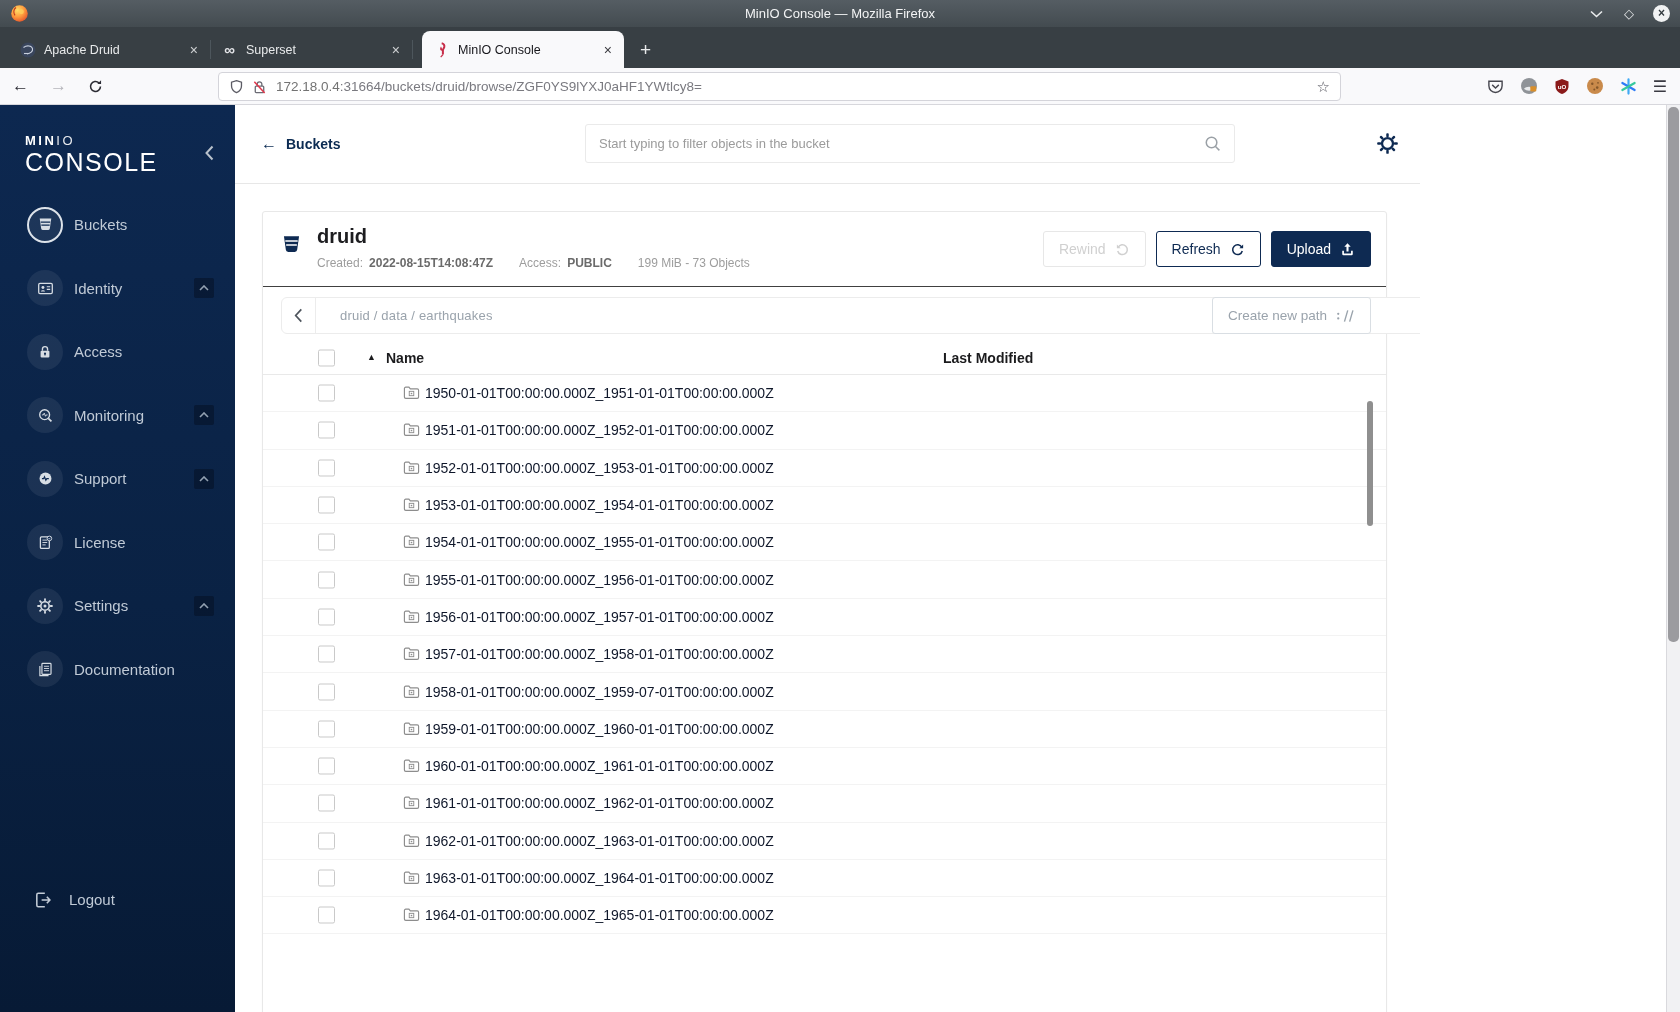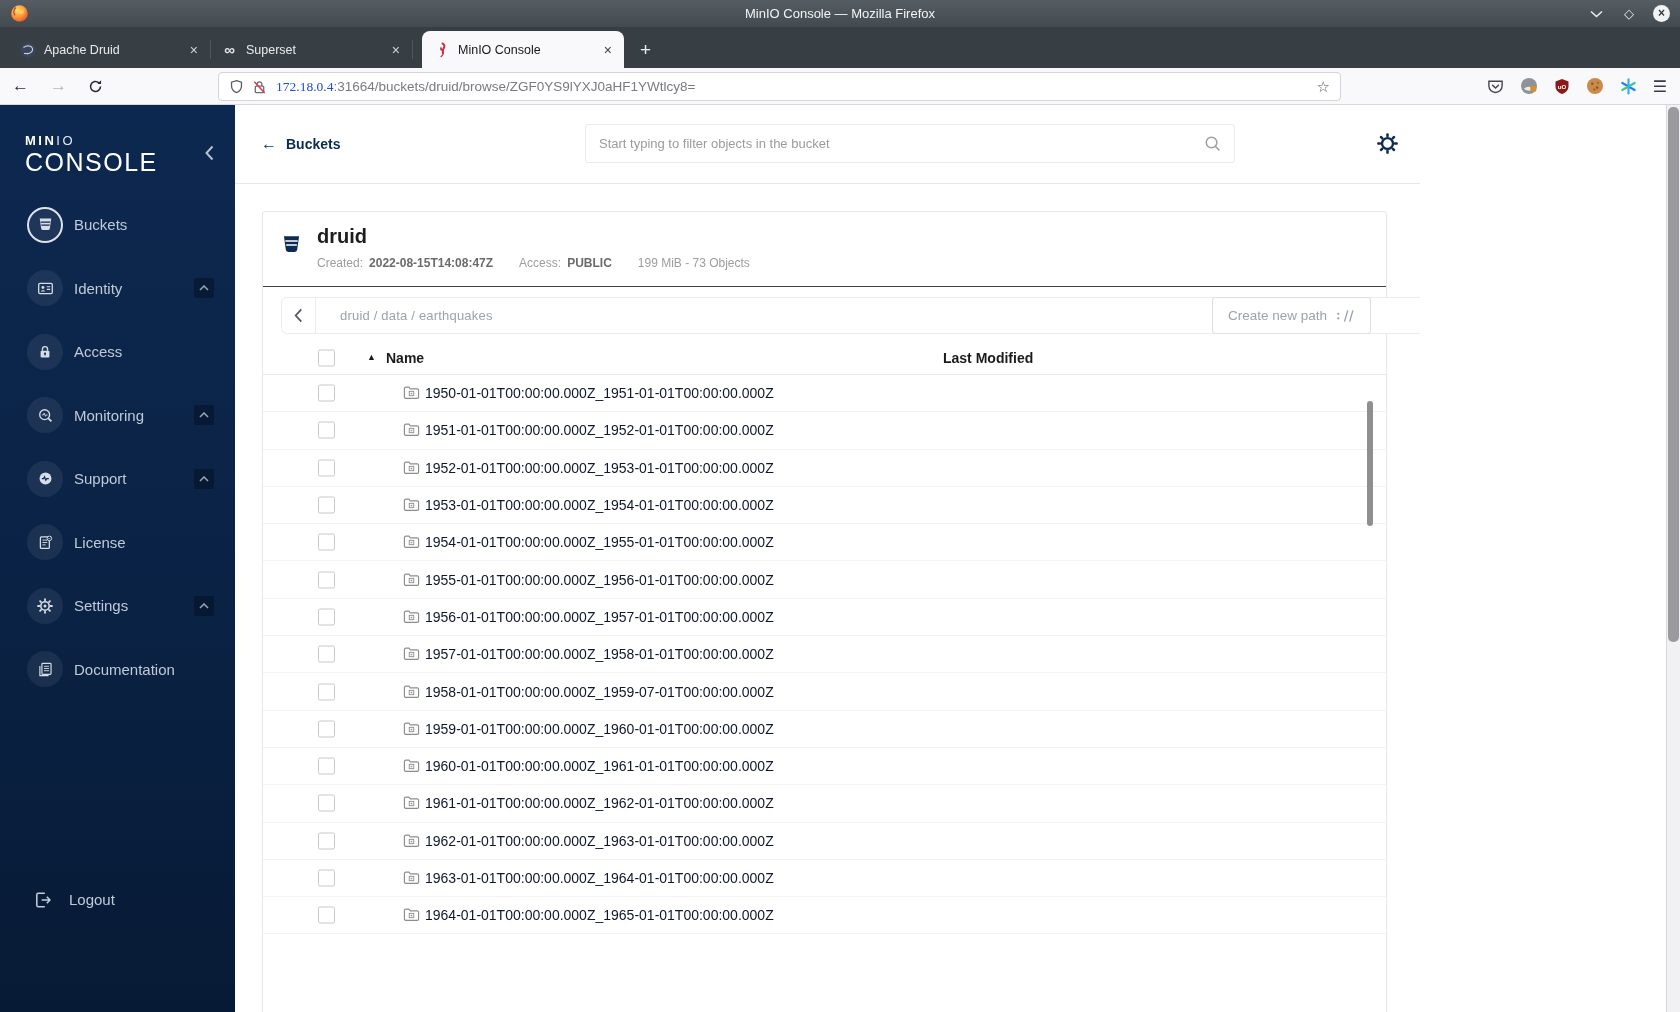--- a/index.html
+++ b/index.html
@@ -30,21 +30,21 @@
   .tab-close{margin-left:6px;font-size:14px;opacity:.85;padding:0 3px;}
   .newtab{color:#e8eaeb;font-size:19px;margin:0 0 9px 16px;line-height:19px;}
 
   
   .toolbar{position:absolute;top:68px;left:0;right:0;height:37px;background:#f9f9fb;border-bottom:1px solid #d7d7dc;}
   .navbtns{position:absolute;left:12px;top:0;height:36px;display:flex;align-items:center;gap:21px;}
   .navglyph{font-size:17px;color:#2b2b33;}
   .navglyph.disabled{color:#b5b5bb;}
   .urlbar{position:absolute;left:218px;top:4px;width:1123px;height:29px;background:#fff;border:1px solid #d4d4da;border-radius:4px;display:flex;align-items:center;padding:0 10px;}
   .urltext{font-size:13.5px;margin-left:9px;white-space:nowrap;overflow:hidden;}
-  .urltext .host{color:#1d4ed8;font-family:Liberation Serif, serif;}
+  .urltext .host{color:#737373;}
   .urltext .rest{color:#7a7a80;}
   .url-star{margin-left:auto;font-size:15px;color:#55555e;}
   .tool-icons{position:absolute;right:13px;top:0;height:36px;display:flex;align-items:center;gap:16px;}
 
   
   .app{position:absolute;top:105px;left:0;width:1420px;height:907px;display:flex;}
 
   
   .sidebar{width:235px;flex:none;position:relative;
     background:linear-gradient(180deg,#0d2850 0%,#0a2244 55%,#071a35 100%);}
@@ -429,20 +429,43 @@
             <span class="bname">druid</span>
             <span class="bmeta">
               <span>Created:</span>
               <b>2022-08-15T14:08:47Z</b>
               <span class="gap"></span>
               <span>Access:</span>
               <b>PUBLIC</b>
               <span class="gap"></span>
               <span>199 MiB - 73 Objects</span>
             </span>
+            <span class="actions">
+              <span class="btn disabled">
+                <span>Rewind</span>
+                <svg width="15" height="15" viewBox="0 0 16 16">
+                    <path d="M3.4 5.6A5.2 5.2 0 1 1 2.9 9.6" fill="none" stroke="#d0d0d0" stroke-width="1.6"></path>
+                    <path d="M2 2.6v4h4z" fill="#d0d0d0"></path>
+                  </svg>
+              </span>
+              <span class="btn outline">
+                <span>Refresh</span>
+                <svg width="15" height="15" viewBox="0 0 16 16">
+                    <path d="M12.6 5.6A5.2 5.2 0 1 0 13.1 9.6" fill="none" stroke="#0e2a52" stroke-width="1.6"></path>
+                    <path d="M14 2.6v4h-4z" fill="#0e2a52"></path>
+                  </svg>
+              </span>
+              <span class="btn primary">
+                <span>Upload</span>
+                <svg width="15" height="15" viewBox="0 0 16 16" fill="#fff">
+                    <path d="M8 1.2 11.4 5H9.1v5.2H6.9V5H4.6Z"></path>
+                    <path d="M2.4 9.4v3.4A1.3 1.3 0 0 0 3.7 14.1h8.6a1.3 1.3 0 0 0 1.3-1.3V9.4h-1.8v2.9H4.2V9.4Z"></path>
+                  </svg>
+              </span>
+            </span>
           </div>
 
           <div class="browse">
             <span class="browse-back">
               <svg width="9" height="15" viewBox="0 0 9 16">
                   <polyline points="7.5,1.5 1.5,8 7.5,14.5" fill="none" stroke="#4d545c" stroke-width="1.8"></polyline>
                 </svg>
             </span>
             <span class="crumb">druid / data / earthquakes</span>
           </div>

